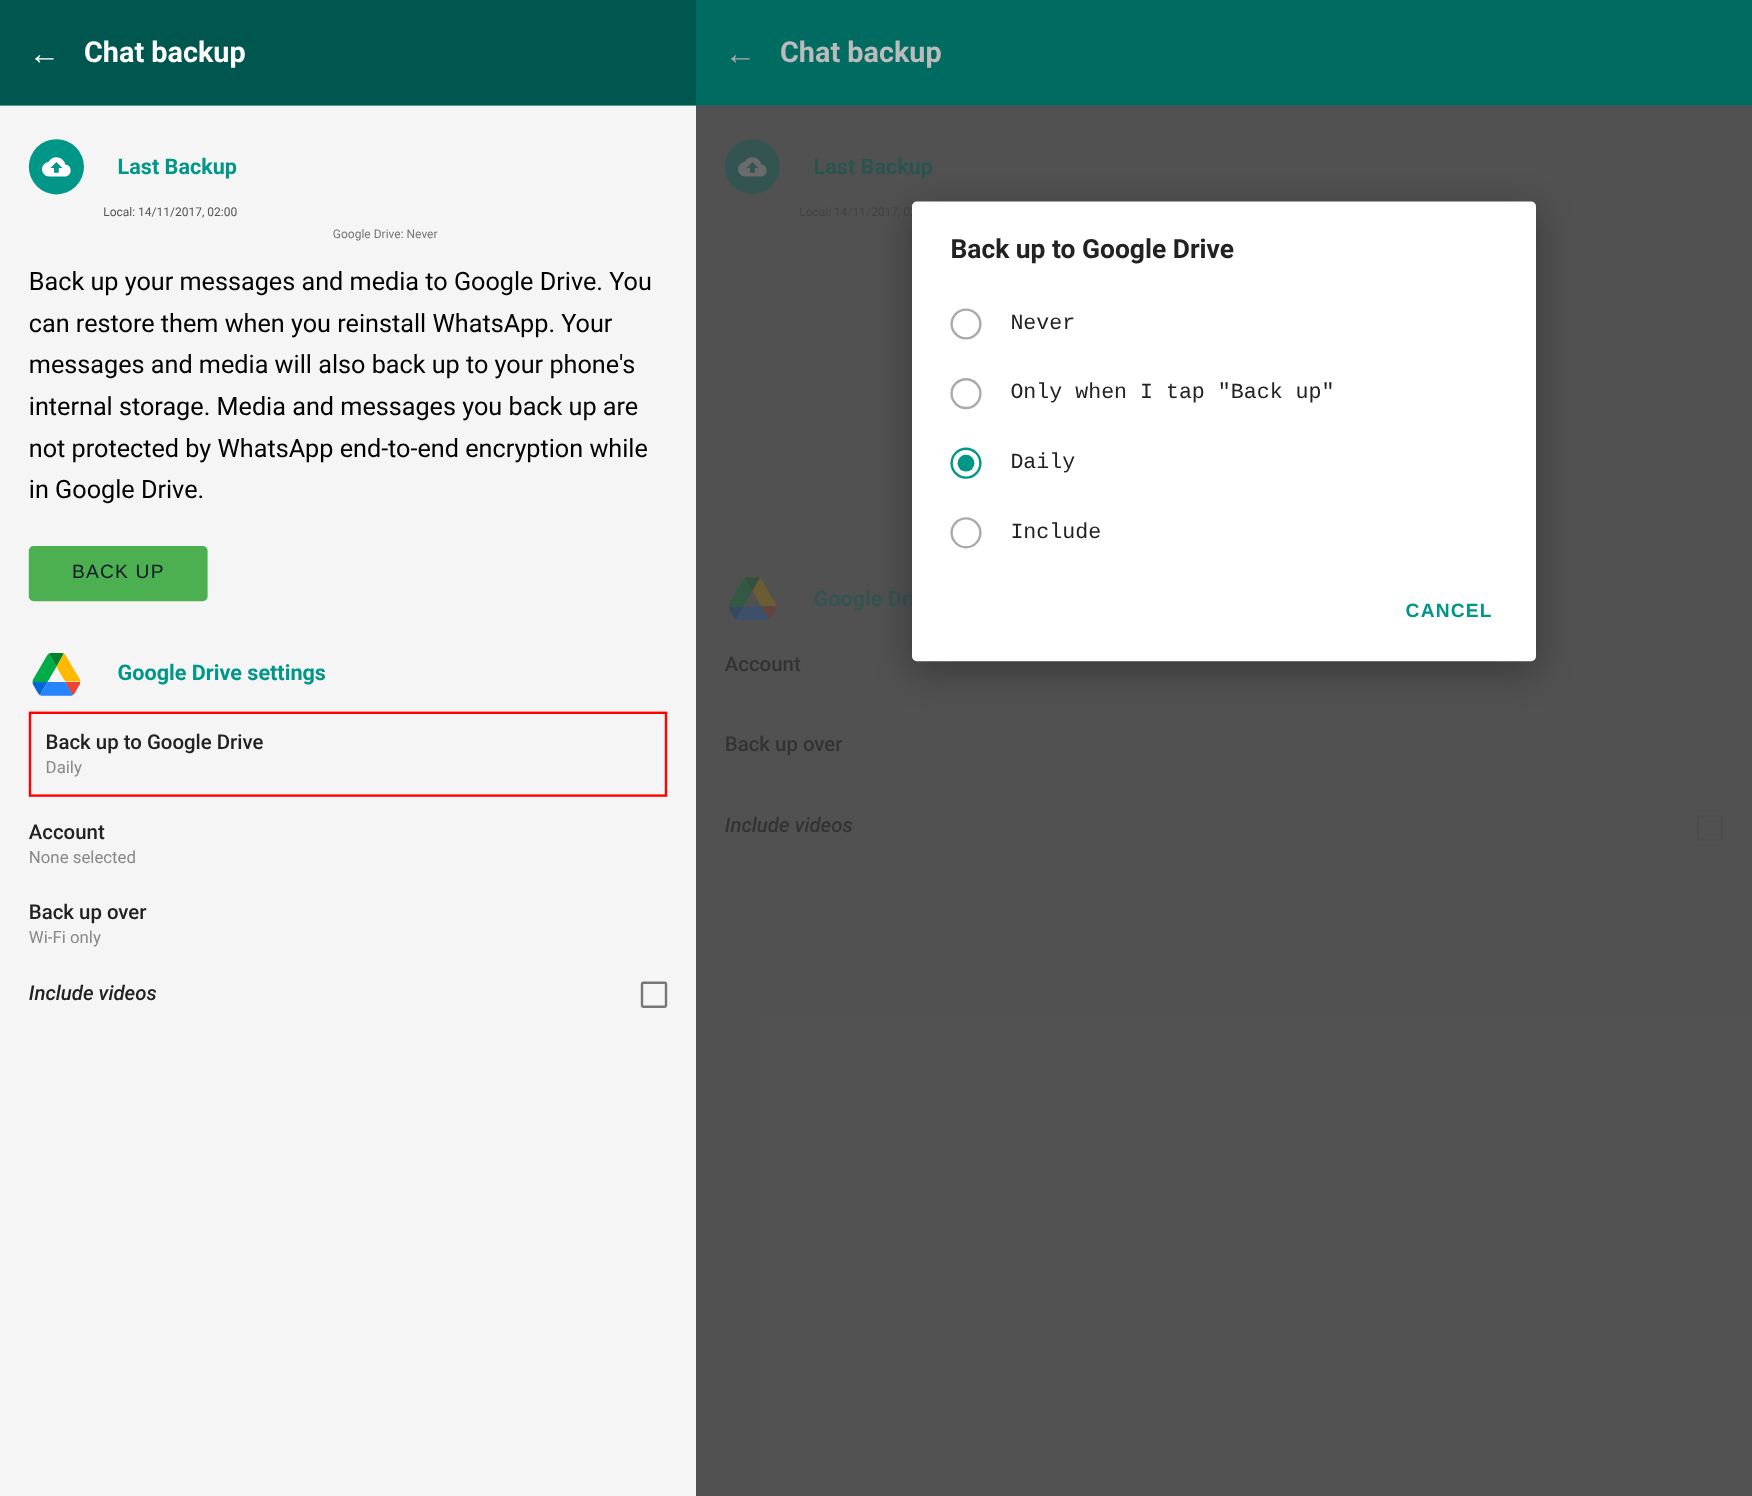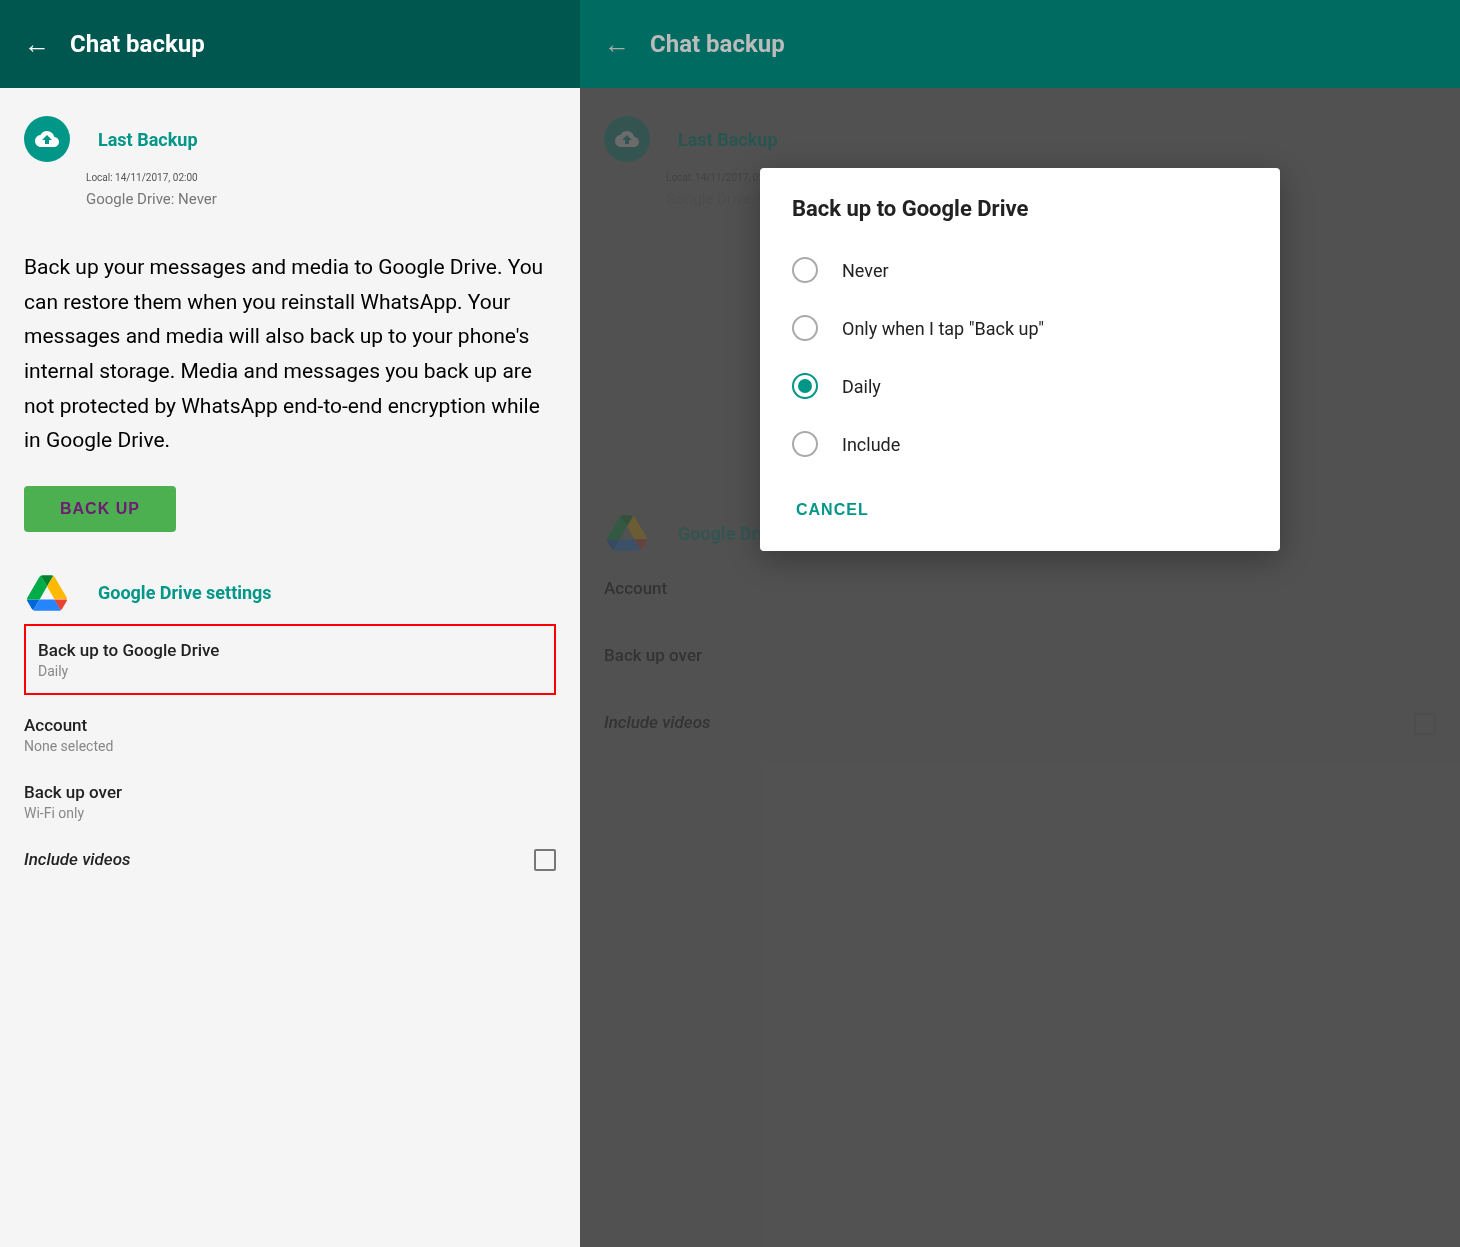--- a/index.html
+++ b/index.html
@@ -121,38 +121,39 @@
       padding-left: 62px;
       color: #555;
       font-size: 10px;
       line-height: 1.6;
       margin-bottom: 4px;
     }
 
     .section-detail-small {
       padding-left: 62px;
       color: #777;
-      font-size: 15px;
-      margin-bottom: 42px;
+      font-size: 10px;
+      margin-bottom: 15px;
+      text-align: center;
     }
 
     .description {
       color: #000000;
       font-size: 21px;
       line-height: 1.65;
       margin: 18px 0 28px 0;
     }
 
     .backup-btn {
       background: #4caf50;
-      color: #701a75;
+      color: #0f172a;
       border: none;
       padding: 14px 36px;
       font-size: 16px;
-      font-weight: bold;
+      font-weight: normal;
       letter-spacing: 1px;
       border-radius: 4px;
       cursor: pointer;
       margin-bottom: 38px;
       display: inline-block;
     }
 
     .setting-item {
       padding: 14px 0;
       border: none;
@@ -212,20 +213,21 @@
       color: #222;
       padding: 0 32px 20px 32px;
     }
 
     .radio-option {
       display: flex;
       align-items: center;
       padding: 16px 32px;
       gap: 24px;
       cursor: pointer;
+      font-family: Liberation Mono, monospace;
     }
 
     .radio-circle {
       width: 26px;
       height: 26px;
       border-radius: 50%;
       border: 2px solid #aaa;
       flex-shrink: 0;
       display: flex;
       align-items: center;
@@ -243,20 +245,21 @@
       background: #009688;
     }
 
     .radio-label {
       font-size: 18px;
       color: #222;
     }
 
     .dialog-actions {
       display: flex;
+      justify-content: flex-end;
       padding: 12px 24px 4px 24px;
       margin-top: 8px;
     }
 
     .cancel-btn {
       color: #009688;
       font-size: 16px;
       font-weight: bold;
       letter-spacing: 1px;
       cursor: pointer;

